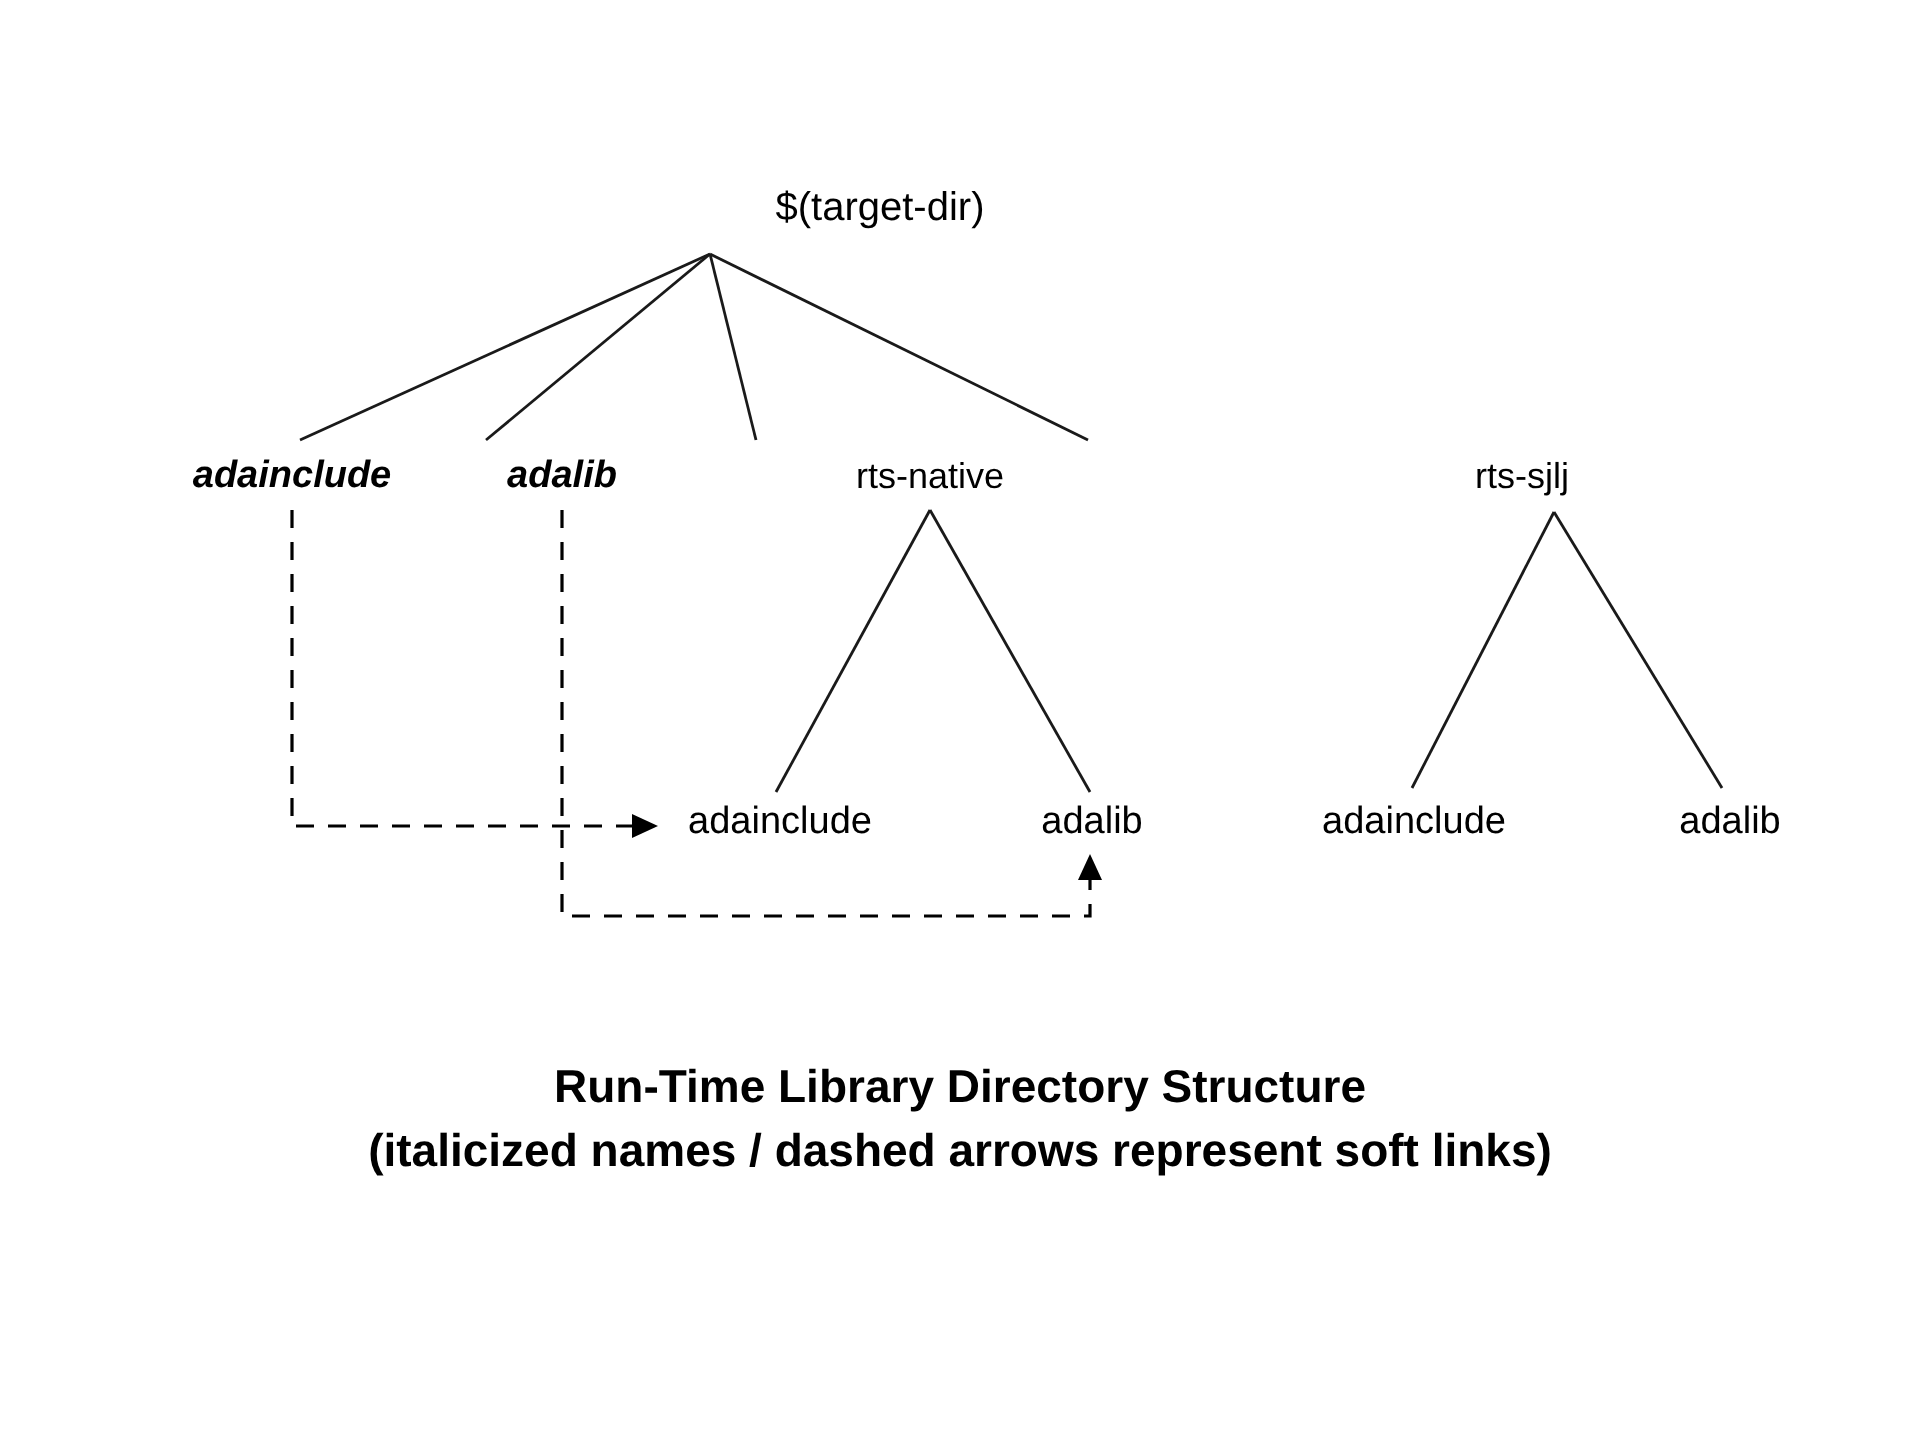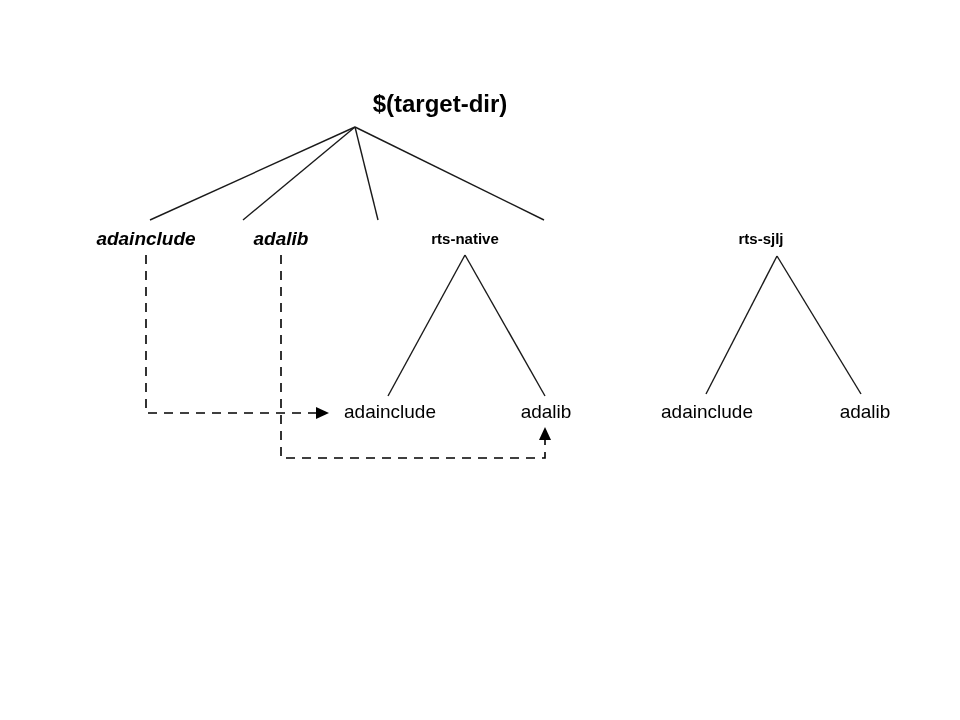--- a/index.html
+++ b/index.html
@@ -29,32 +29,32 @@
     height: 720px;
   }
   .node {
     position: absolute;
     white-space: nowrap;
     transform: translate(-50%, -50%);
     text-align: center;
     line-height: 1;
   }
   .node-root {
-    font-size: 24px;
-    font-weight: bold;
+    font-size: 20px;
+    font-weight: normal;
     font-style: normal;
   }
   .node-soft {
     font-size: 19px;
     font-weight: bold;
     font-style: italic;
   }
   .node-rts {
-    font-size: 15px;
-    font-weight: bold;
+    font-size: 18px;
+    font-weight: normal;
     font-style: normal;
   }
   .node-leaf {
     font-size: 19px;
     font-weight: normal;
     font-style: normal;
   }
   #caption {
     position: absolute;
     left: 0;
@@ -99,14 +99,18 @@
   <div class="node node-soft" style="left:146px; top:238px;">adainclude</div>
   <div class="node node-soft" style="left:281px; top:238px;">adalib</div>
   <div class="node node-rts" style="left:465px; top:238px;">rts-native</div>
   <div class="node node-rts" style="left:761px; top:238px;">rts-sjlj</div>
 
   <div class="node node-leaf" style="left:390px; top:411px;">adainclude</div>
   <div class="node node-leaf" style="left:546px; top:411px;">adalib</div>
   <div class="node node-leaf" style="left:707px; top:411px;">adainclude</div>
   <div class="node node-leaf" style="left:865px; top:411px;">adalib</div>
 
+  <div id="caption">
+    <div>Run-Time Library Directory Structure</div>
+    <div>(italicized names / dashed arrows represent soft links)</div>
+  </div>
 
 </div>
 
 </body></html>

